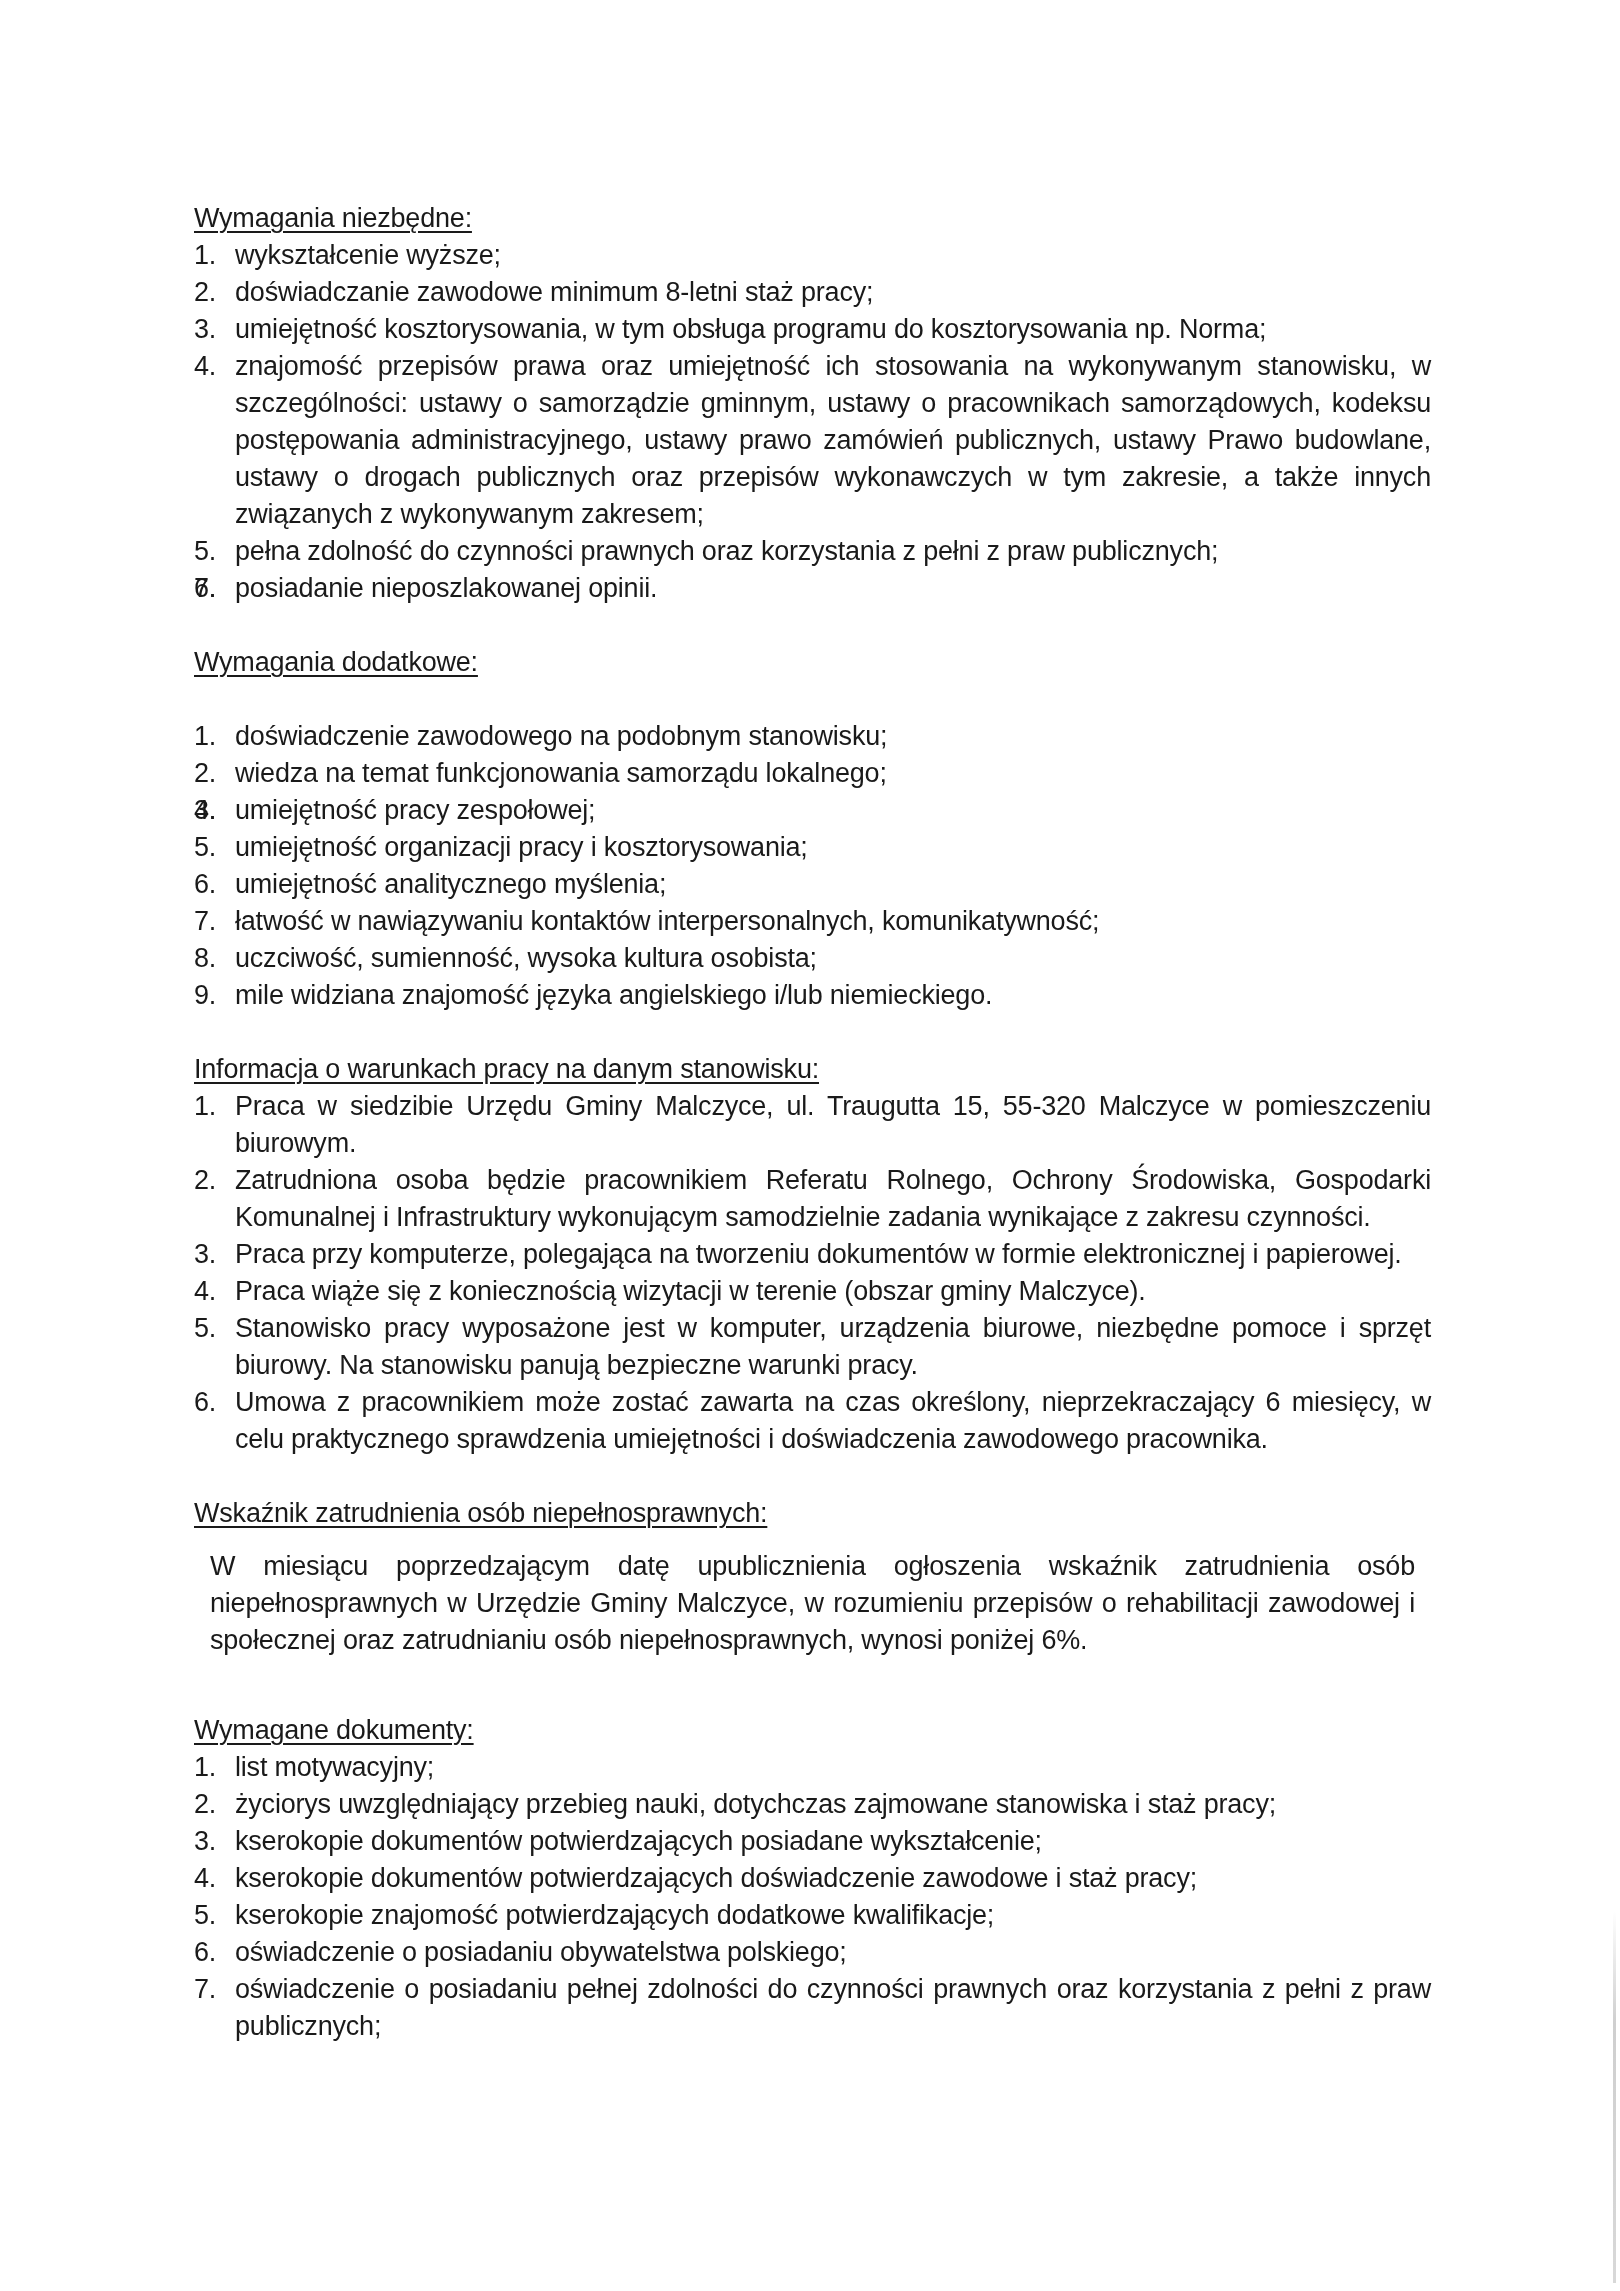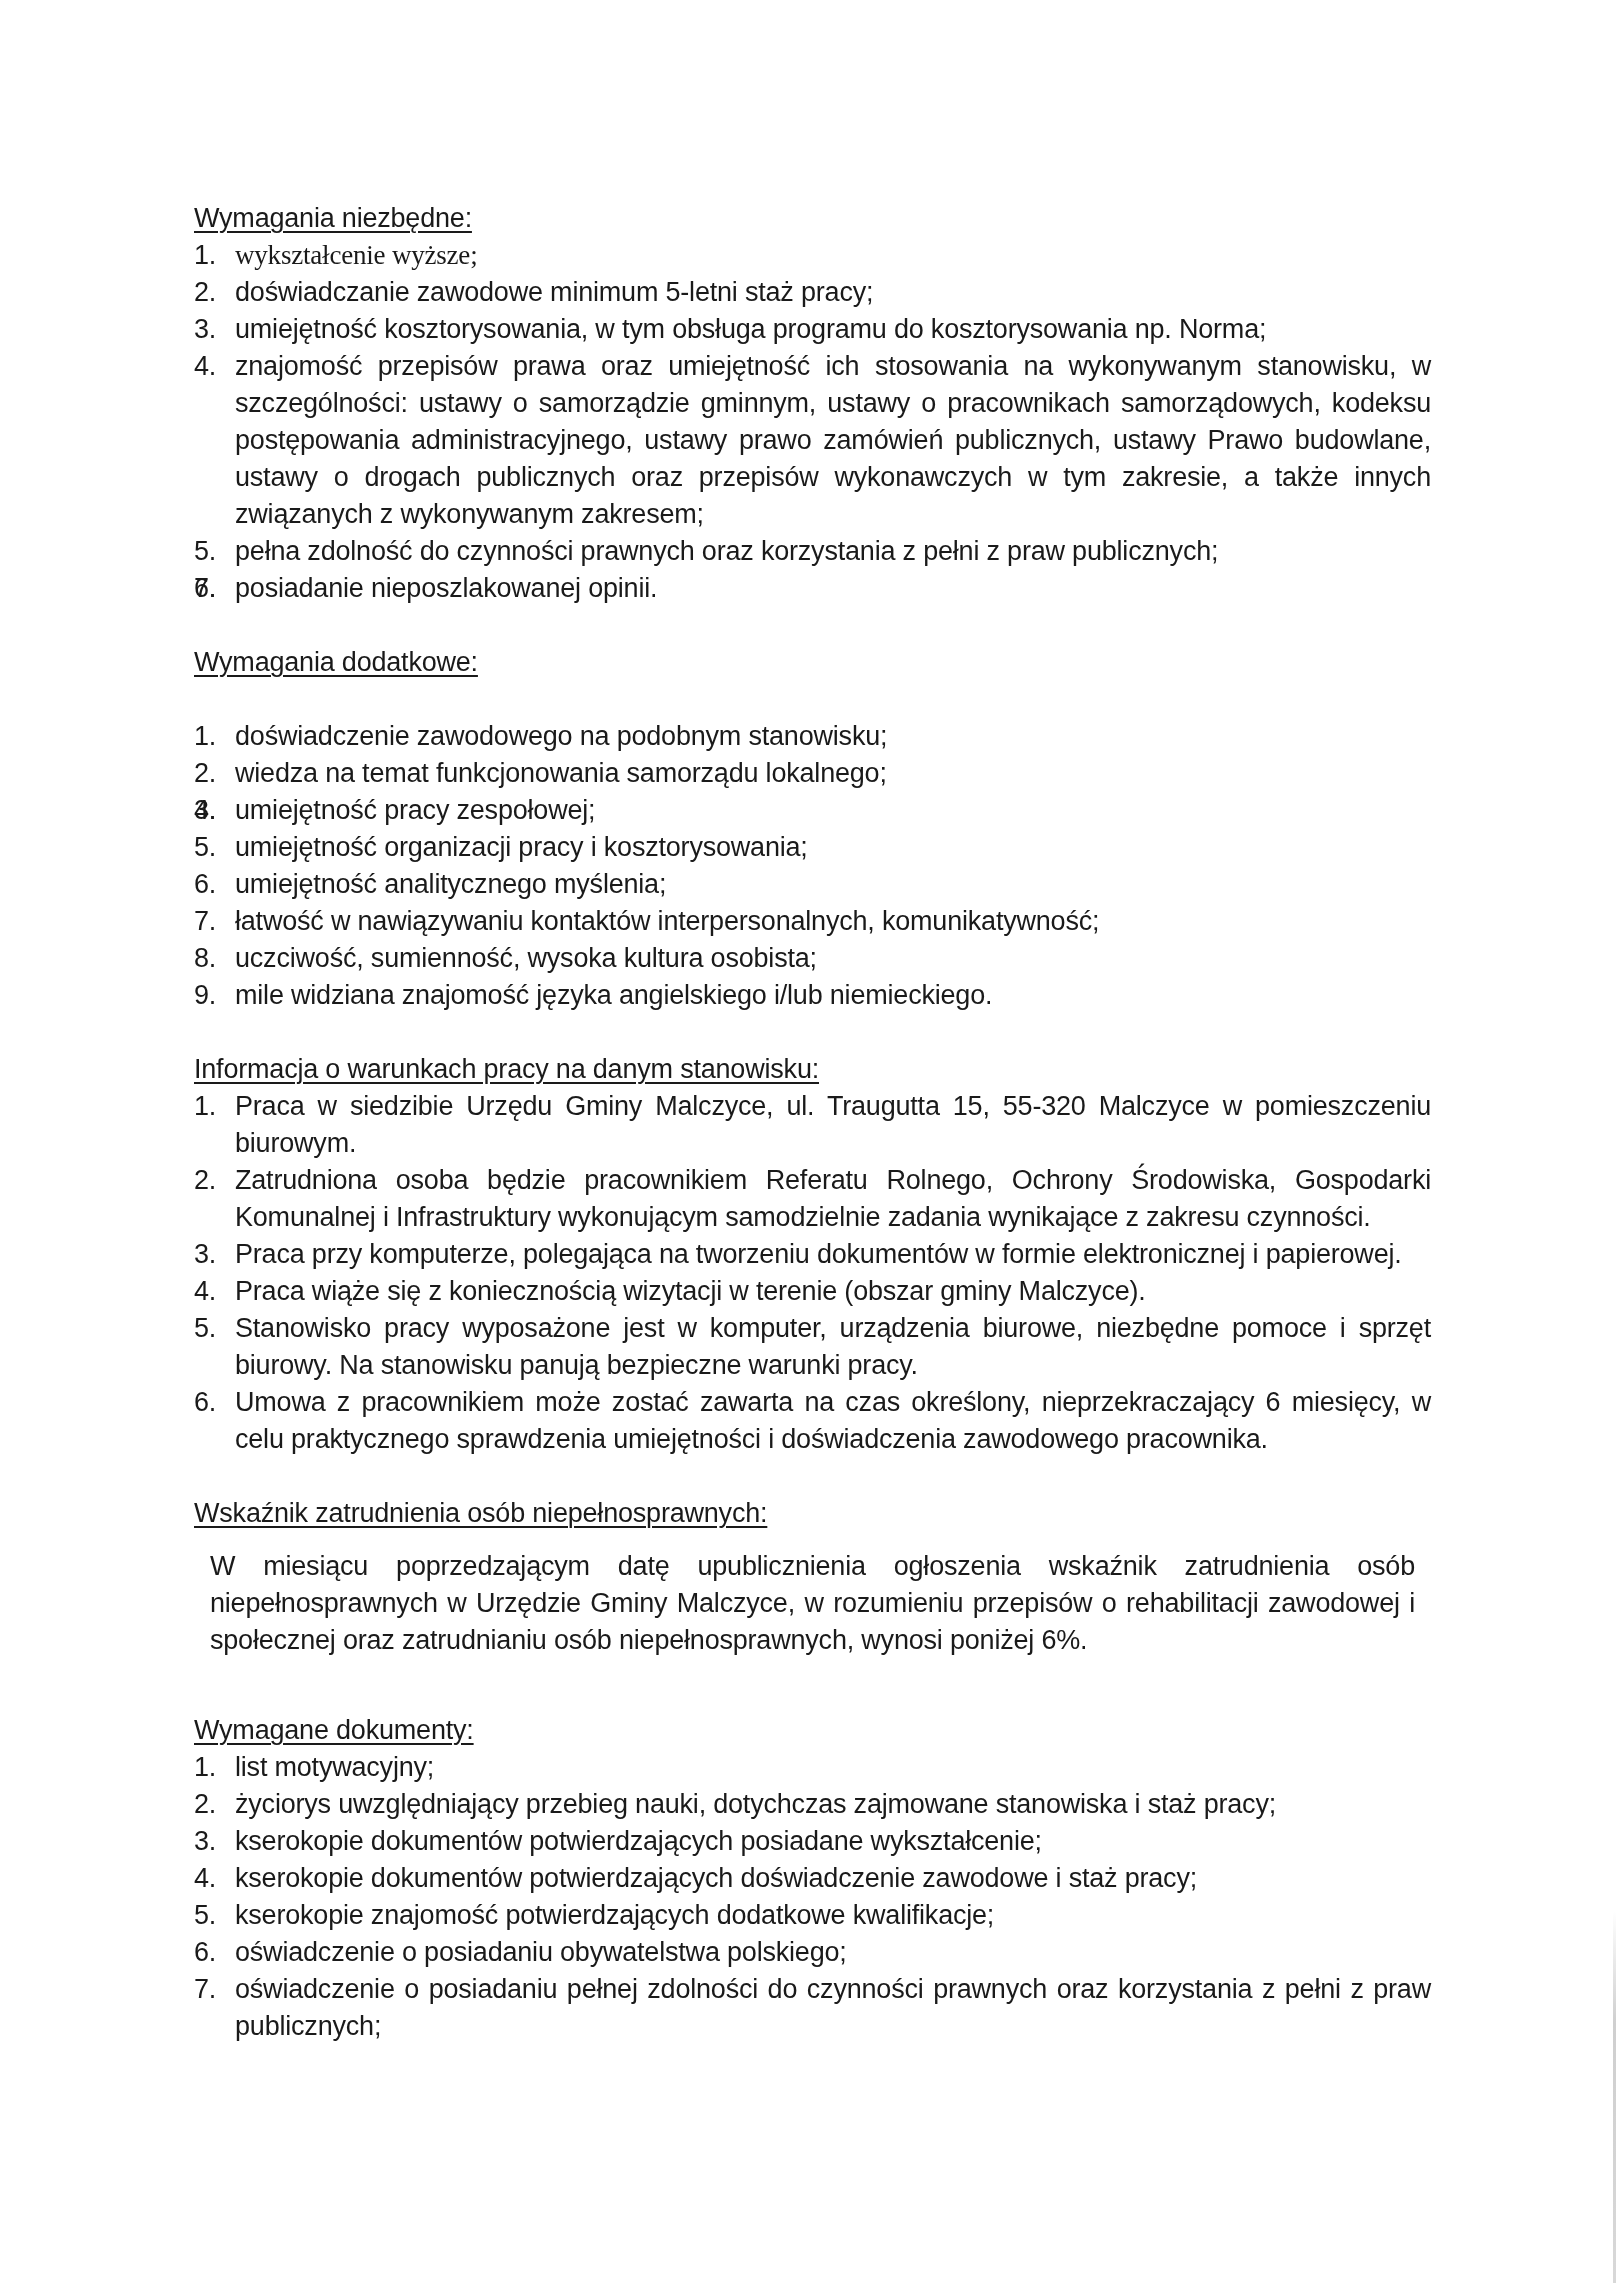--- a/index.html
+++ b/index.html
@@ -61,35 +61,35 @@
     li .num {
       position: absolute;
       left: 0;
       top: 0;
     }
     .block-gap { height: 37px; }
     .para {
       text-align: justify;
       margin: 16px;
     }
-    .last-line-left { text-align-last: left; font-family: Liberation Serif, serif; }
+    .last-line-left { text-align-last: left; }
   </style>
 </head>
 <body>
 
 <div class="page">
   <div class="edge-line"></div>
 
   <div class="content">
 
     <section>
       <h2 class="heading">Wymagania niezbędne:</h2>
       <ol>
         <li><span class="num">1.</span><span class="last-line-left">wykształcenie wyższe;</span></li>
-        <li><span class="num">2.</span><span>doświadczanie zawodowe minimum 5-letni staż pracy;</span></li>
+        <li><span class="num">2.</span><span>doświadczanie zawodowe minimum 8-letni staż pracy;</span></li>
         <li><span class="num">3.</span><span>umiejętność kosztorysowania, w tym obsługa programu do kosztorysowania np. Norma;</span></li>
         <li><span class="num">4.</span><span>znajomość przepisów prawa oraz umiejętność ich stosowania na wykonywanym stanowisku, w szczególności: ustawy o samorządzie gminnym, ustawy o pracownikach samorządowych, kodeksu postępowania administracyjnego, ustawy prawo zamówień publicznych, ustawy Prawo budowlane, ustawy o drogach publicznych oraz przepisów wykonawczych w tym zakresie, a także innych związanych z wykonywanym zakresem;</span></li>
         <li><span class="num">5.</span><span>pełna zdolność do czynności prawnych oraz korzystania z pełni z praw publicznych;</span></li>
         <li><span class="num">6.</span></li>
         <li><span class="num">7.</span><span>posiadanie nieposzlakowanej opinii.</span></li>
       </ol>
     </section>
 
     <div class="block-gap"></div>
 

